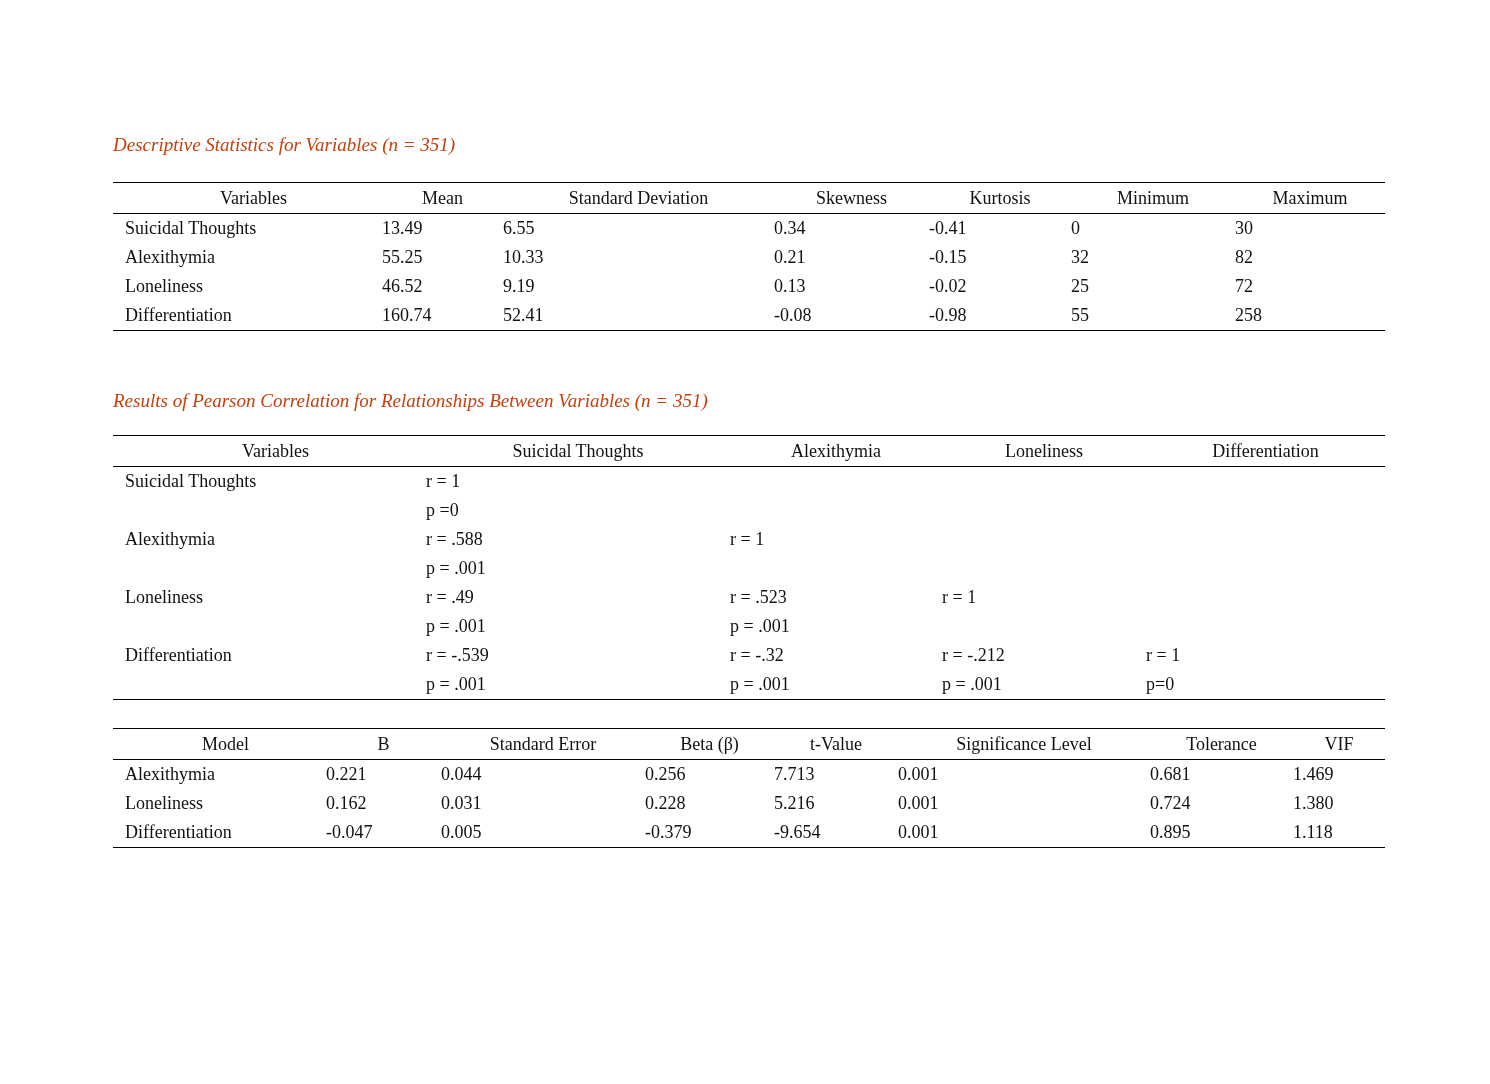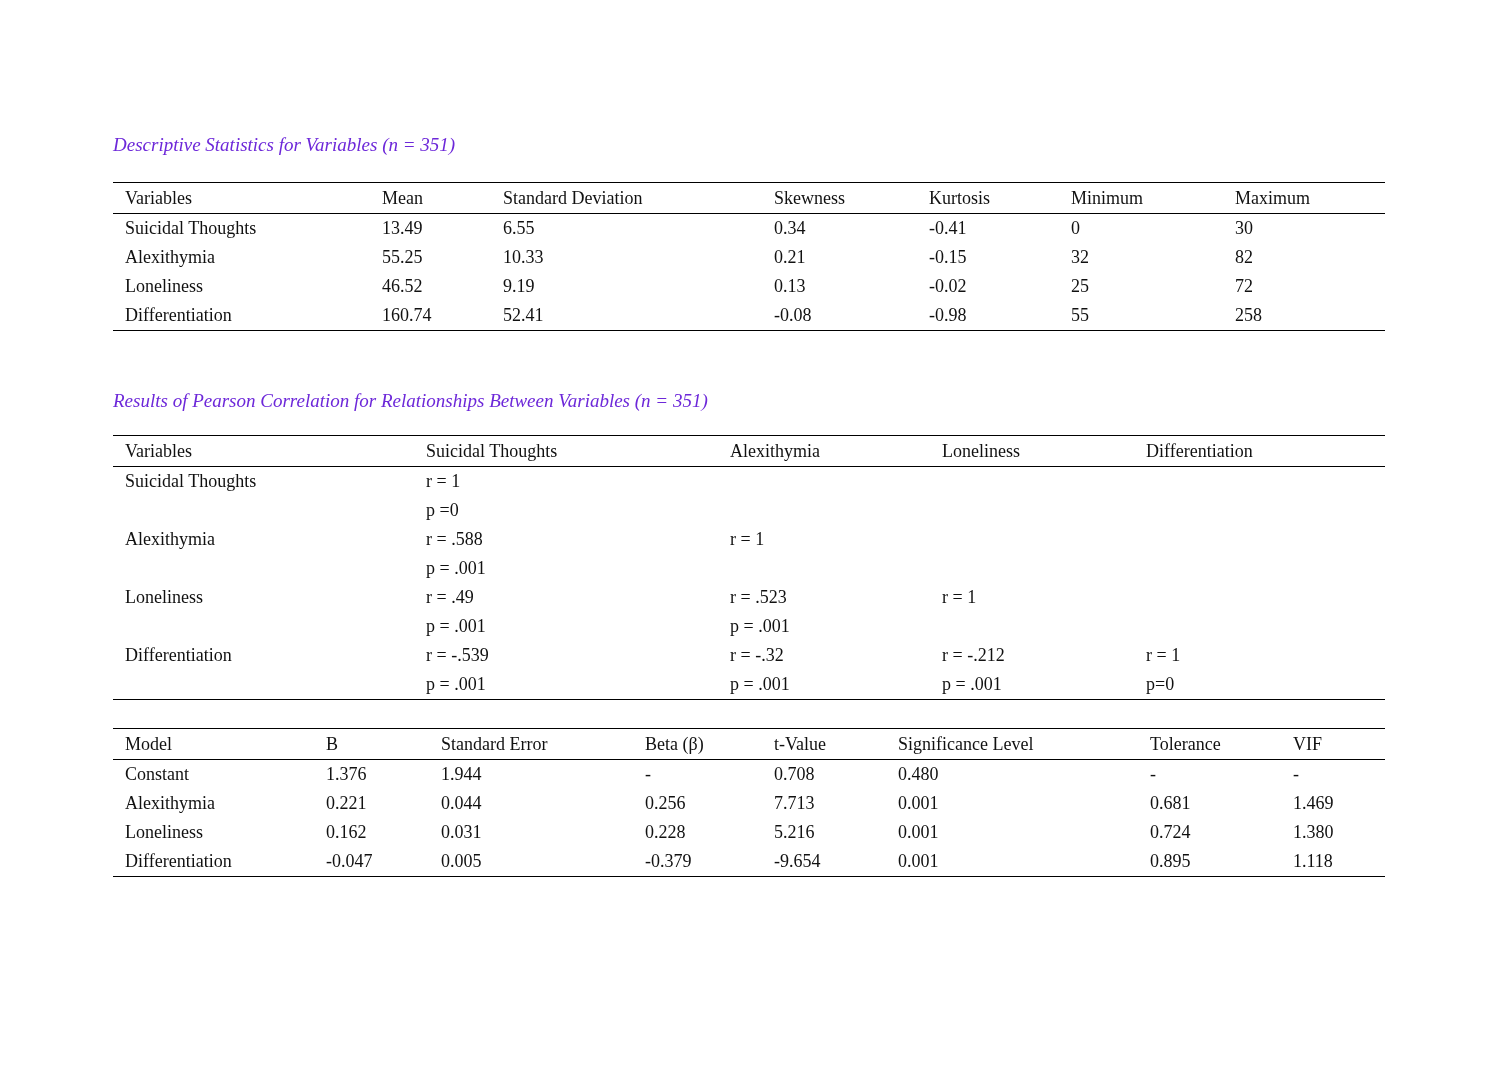--- a/index.html
+++ b/index.html
@@ -11,42 +11,42 @@
     overflow:hidden;
   }
   .sheet { position:relative; width:1490px; height:1084px; background:#ffffff; }
   .content { position:absolute; left:113px; top:0; width:1272px; padding-top:133px; }
 
   .tbl-title {
     font-style:italic;
     font-size:19px;
     line-height:24px;
     font-weight:normal;
-    color:#6d28d9;
+    color:#c2410c;
   }
   #t1 { margin-top:25px; }
   #t2-title { margin-top:58px; }
   #t2 { margin-top:22px; }
   #t3-title { margin-top:27px; }
   #t3 { margin-top:28px; }
 
   table {
     width:1272px;
     table-layout:fixed;
     border-collapse:collapse;
     font-size:18px;
   }
   thead tr {
     border-top:1.5px solid #000;
     border-bottom:1.5px solid #000;
   }
   table { border-bottom:1.5px solid #000; }
   th {
     font-weight:normal;
-    text-align:left;
+    text-align:center;
     height:30px;
     line-height:30px;
     vertical-align:middle;
     white-space:nowrap;
     overflow:hidden;
   }
   td {
     text-align:left;
     height:29px;
     line-height:29px;
@@ -252,30 +252,20 @@
           <th>Standard Error</th>
           <th>Beta (β)</th>
           <th>t-Value</th>
           <th>Significance Level</th>
           <th>Tolerance</th>
           <th>VIF</th>
         </tr>
       </thead>
       <tbody>
         <tr>
-          <td>Constant</td>
-          <td>1.376</td>
-          <td>1.944</td>
-          <td>-</td>
-          <td>0.708</td>
-          <td>0.480</td>
-          <td>-</td>
-          <td>-</td>
-        </tr>
-        <tr>
           <td>Alexithymia</td>
           <td>0.221</td>
           <td>0.044</td>
           <td>0.256</td>
           <td>7.713</td>
           <td>0.001</td>
           <td>0.681</td>
           <td>1.469</td>
         </tr>
         <tr>

